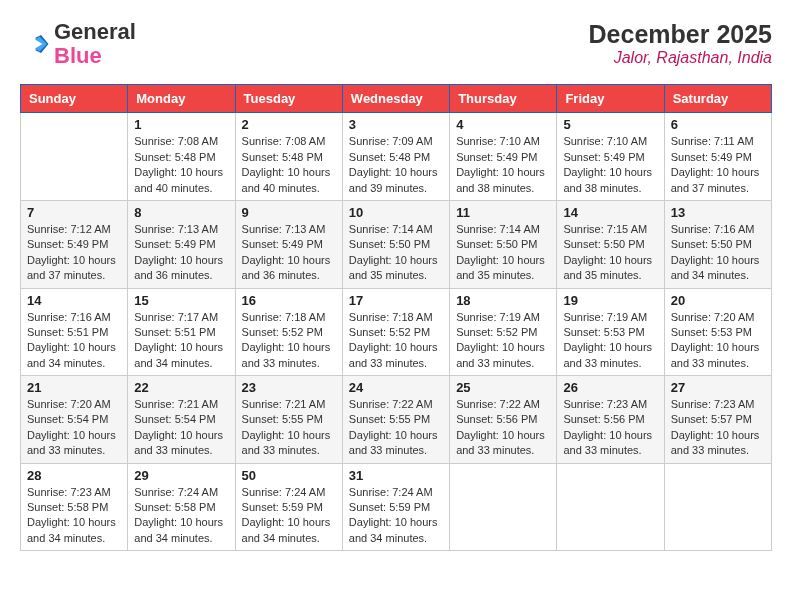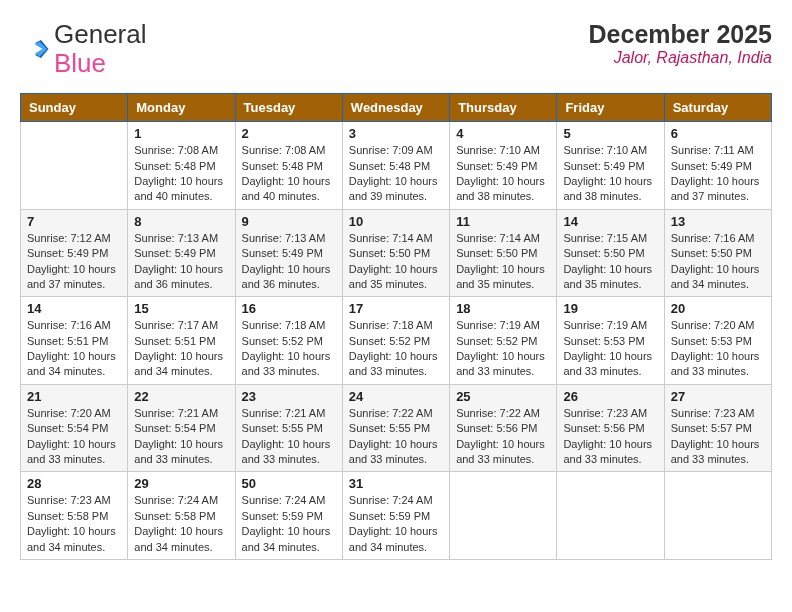--- a/index.html
+++ b/index.html
@@ -15,22 +15,22 @@
       justify-content: space-between;
       align-items: flex-start;
       margin-bottom: 16px;
     }
     .logo {
       display: flex;
       align-items: center;
       gap: 4px;
     }
     .logo-text {
-      font-size: 26px;
-      font-weight: normal;
+      font-size: 22px;
+      font-weight: bold;
       line-height: 1.1;
     }
     .logo-general { color: #333; }
     .logo-blue { color: #ec4899; }
     .logo-icon {
       width: 30px;
       height: 30px;
     }
     .title-block {
       text-align: right;
@@ -44,21 +44,21 @@
       font-size: 16px;
       color: #be185d;
       font-style: italic;
     }
     table {
       width: 100%;
       border-collapse: collapse;
       font-size: 11px;
     }
     thead tr th {
-      background: #a16207;
+      background: #ef4444;
       color: #fff;
       text-align: left;
       padding: 6px 8px;
       font-size: 13px;
       font-weight: bold;
       border: 1px solid #1565C0;
     }
     tbody tr td {
       border: 1px solid #ccc;
       vertical-align: top;

